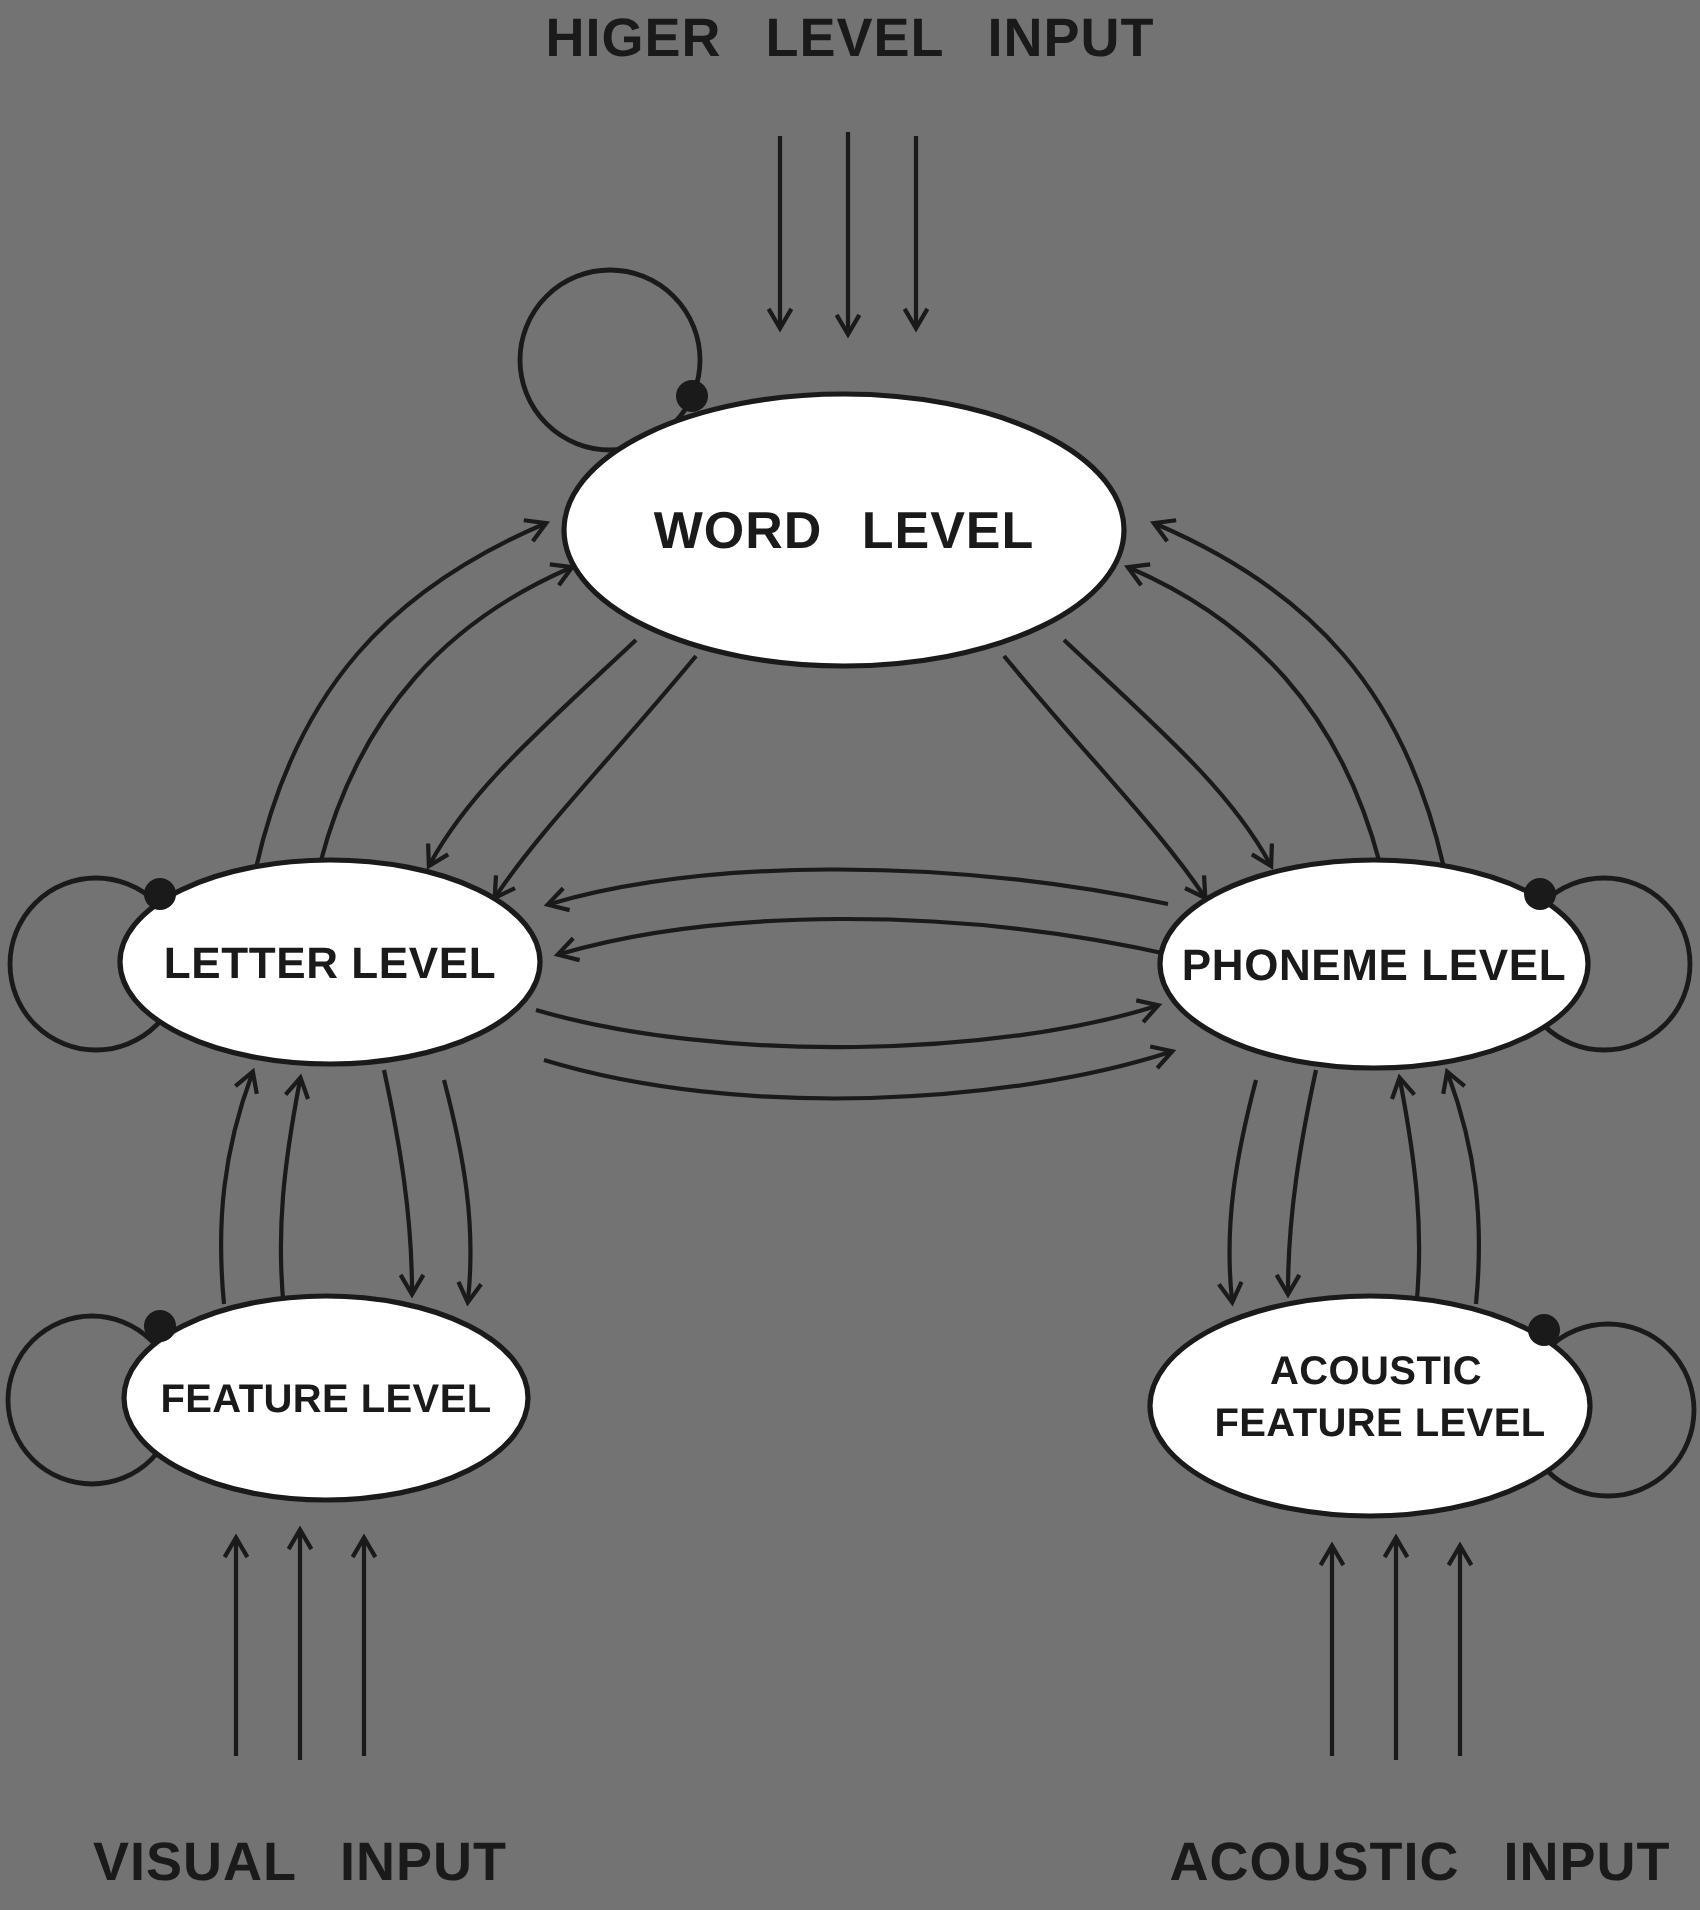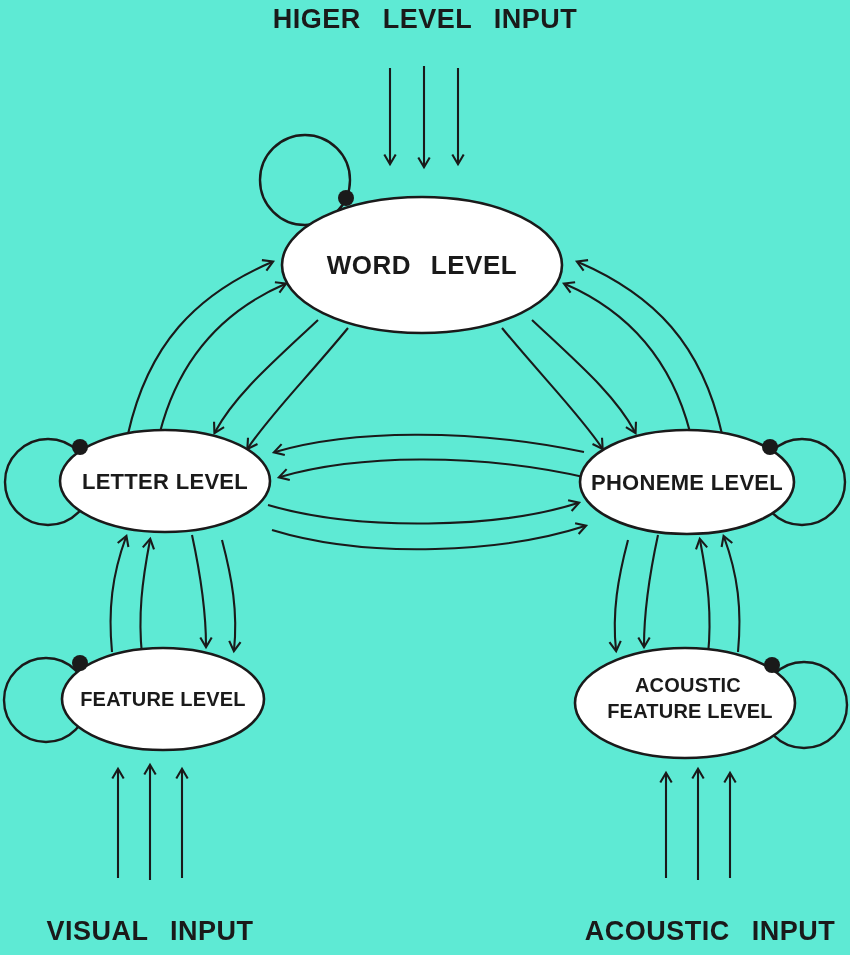--- a/index.html
+++ b/index.html
@@ -1,20 +1,20 @@
 <!DOCTYPE html>
 <html><head>
 <meta charset="utf-8">
 <style>
   html, body { margin: 0; padding: 0; background: #ffffff; }
   .canvas {
     position: relative;
     width: 850px;
     height: 955px;
-    background: #5eead4;
+    background: #737373;
     overflow: hidden;
     font-family: "Liberation Sans", sans-serif;
   }
   svg { display: block; }
   .node-ellipse {
     fill: #ffffff;
     stroke: #1a1a1a;
     stroke-width: 2.6;
   }
   .loop {

